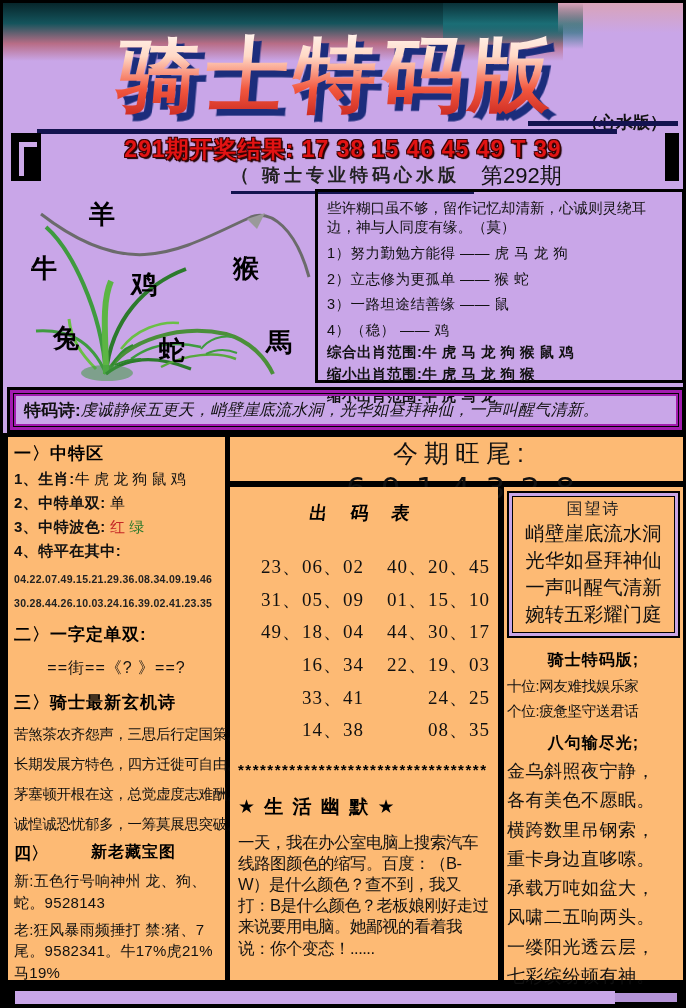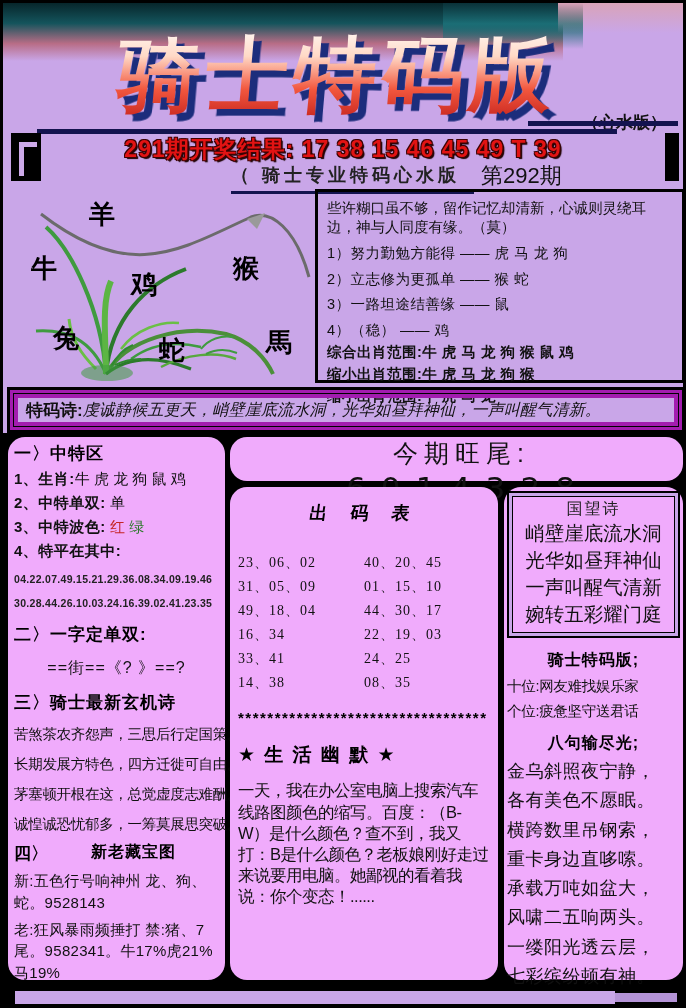--- a/index.html
+++ b/index.html
@@ -49,28 +49,28 @@
 
   
   .fortune { position:absolute; left:312px; top:186px; width:370px; height:194px;
     border:3px solid #000; padding:7px 9px; font-size:14.5px; color:#111; line-height:1.3; }
   .fortune .f-line { margin-top:7px; letter-spacing:.5px; }
   .fortune .f-range { margin-top:3px; font-weight:bold; letter-spacing:.5px; }
   .fortune .f-range:first-of-type { margin-top:6px; }
 
   
   .poem-band { position:absolute; left:4px; top:384px; width:678px; height:46px; border:3px solid #000; }
-  .poem-band .inner { width:100%; height:100%; border:8px solid #a21caf; outline:1px solid #000; outline-offset:-4px;
+  .poem-band .inner { width:100%; height:100%; border:6px solid #a21caf; outline:1px solid #000; outline-offset:-4px;
     display:flex; align-items:center; padding:0 8px; }
   .poem-label { font-size:17px; font-weight:bold; color:#111; white-space:nowrap; }
   .poem-text { font-size:16px; color:#111; white-space:nowrap; letter-spacing:.2px;font-style:italic; }
 
   
   .columns { position:absolute; left:0; top:430px; width:686px; height:552px; background:#000; }
-  .panel { position:absolute; background:#f0abfc;border-radius:17px; }
+  .panel { position:absolute; background:#fdba74; }
   .panel-left   { left:5px;   top:4px;  width:217px; height:543px; padding:5px 6px; }
   .band-wangwei { left:227px; top:4px;  width:453px; height:44px; display:flex; align-items:center; padding-left:10px;flex-direction:column; }
   .panel-mid    { left:227px; top:54px; width:268px; height:493px; padding:6px 8px; }
   .panel-right  { left:501px; top:54px; width:179px; height:493px; padding:4px 3px; }
 
   
   .lp-h { font-size:17px; font-weight:bold; color:#000; letter-spacing:1px; }
   .lp-item { font-size:15px; margin-top:5px; color:#111; }
   .lp-item b { letter-spacing:.5px; }
   .lp-red { color:#c42525; } .lp-green { color:#2c7a2c; }
@@ -85,21 +85,21 @@
   .lp-tre { font-size:15px; color:#111; margin-top:5px; line-height:1.45; letter-spacing:.3px; }
 
   
   .ww-label { font-size:25px; color:#111; letter-spacing:6px; font-weight:500; }
   .ww-value { font-size:31px; color:#111; font-family:"DejaVu Sans",sans-serif; letter-spacing:2px; }
 
   
   .chuma-title { text-align:center; font-size:18px; font-weight:bold; letter-spacing:9px; margin-top:8px;
     transform:skewX(-8deg); }
   .chuma-rows { margin-top:26px; font-family:"Liberation Serif","DejaVu Serif",serif; }
-  .chuma-row { display:flex; font-size:14px; color:#111; line-height:1.72; }
+  .chuma-row { display:flex; font-size:19px; color:#111; line-height:1.72;text-align:right; }
   .chuma-row .c { width:50%; white-space:nowrap; letter-spacing:1px; }
   .stars { margin-top:14px; font-size:15px; font-weight:bold; letter-spacing:1.5px; white-space:nowrap; overflow:hidden; }
   .humor-title { font-size:19px; font-weight:bold; margin-top:16px; letter-spacing:2px; }
   .humor-text { margin-top:12px; font-size:16.5px; line-height:1.28; color:#111; letter-spacing:-.5px; }
 
   
   .guowang { border:2px solid #000; box-shadow:inset 0 0 0 3px #c9a6e8, inset 0 0 0 4px #000;
     padding:6px 4px 8px; }
   .gw-title { text-align:center; font-size:16px; color:#222; letter-spacing:2px; }
   .gw-line { text-align:center; font-size:19.5px; color:#111; margin-top:0; white-space:nowrap;

